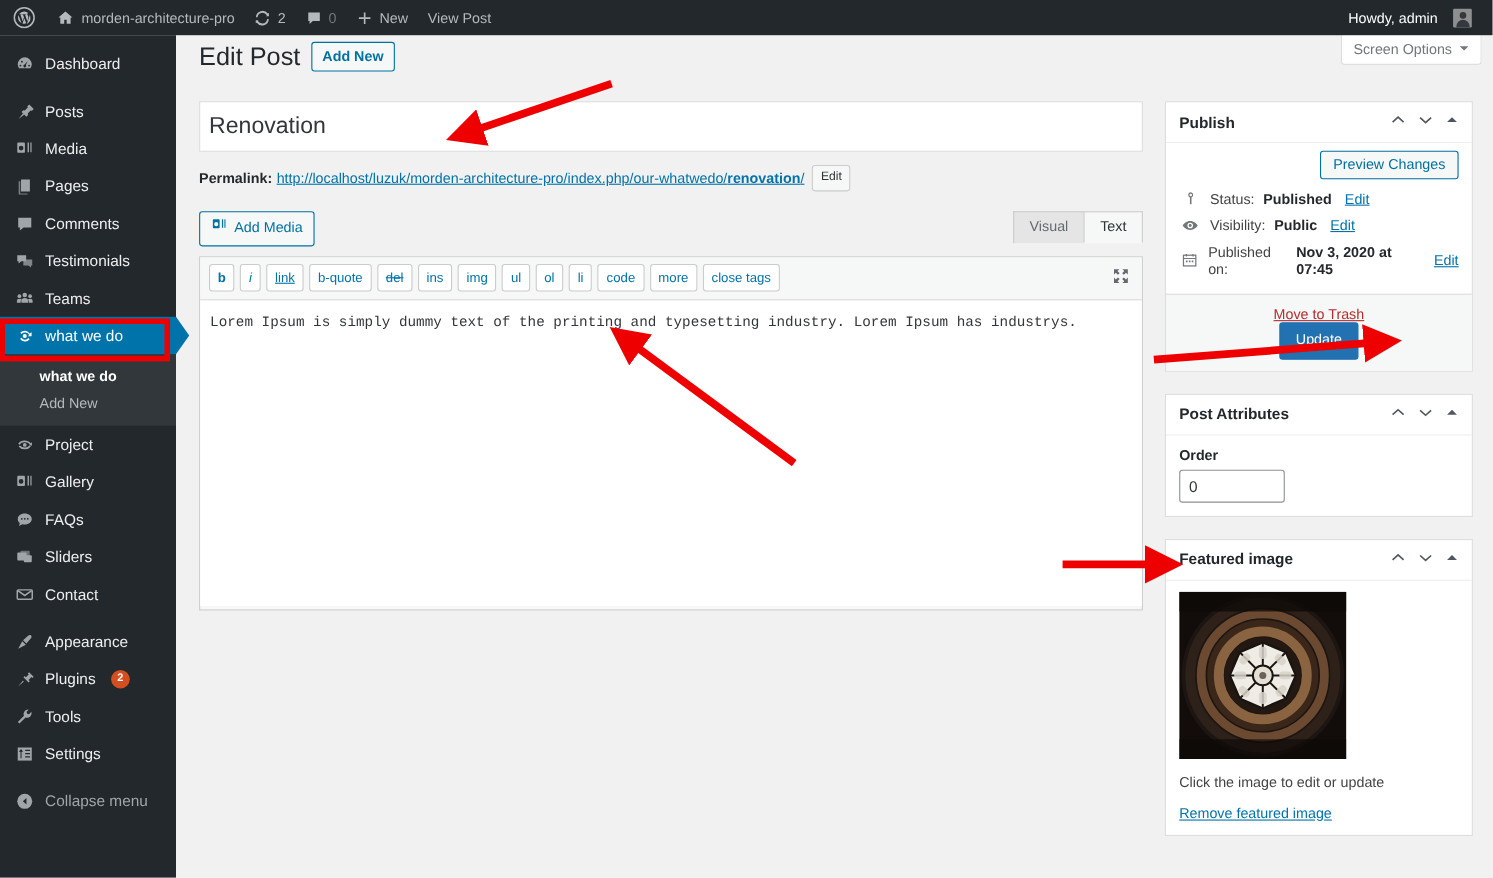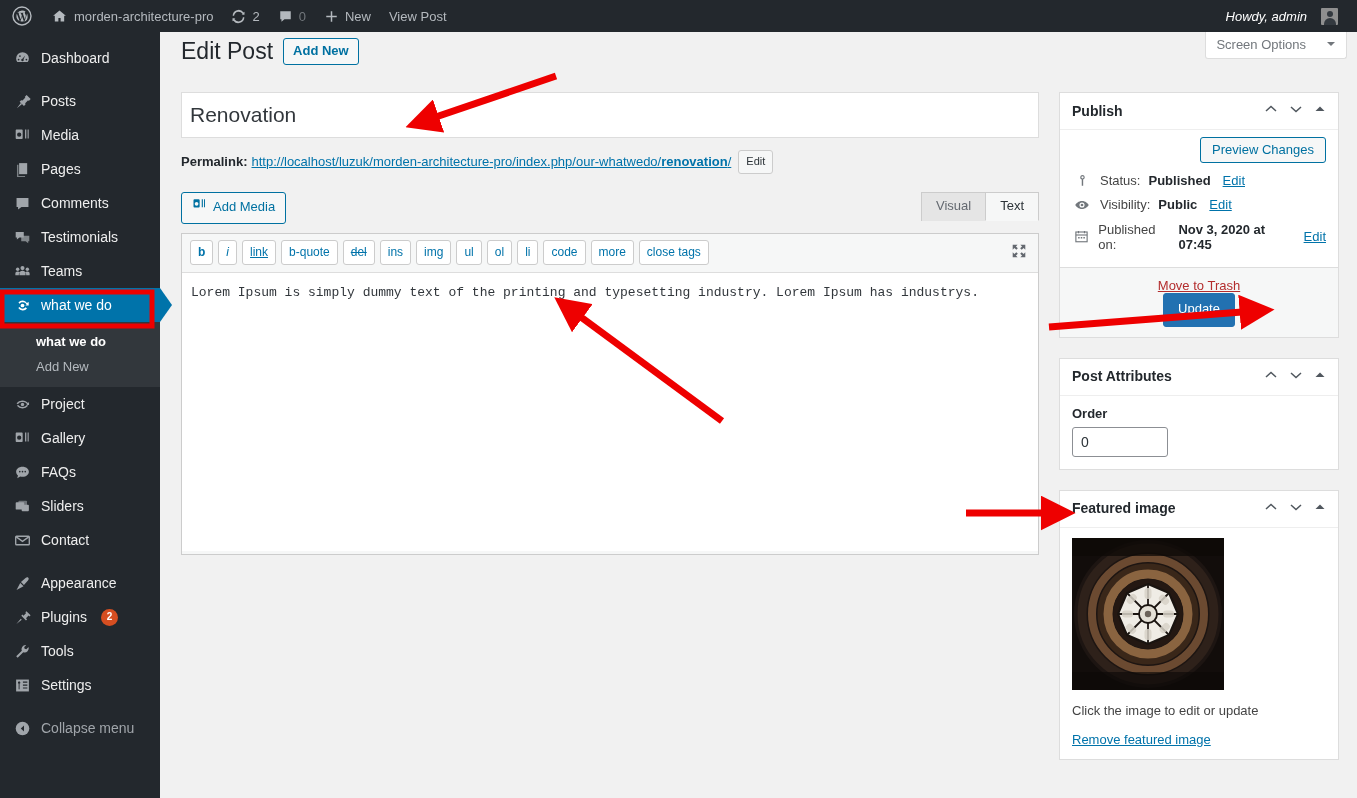--- a/index.html
+++ b/index.html
@@ -61,21 +61,21 @@
     border-left:12px solid #0073aa;
   }
 
   
   #main { position:absolute; top:32px; left:160px; width:1197px; height:766px; background:#f1f1f1; }
 
   #screen-options {
     position:absolute; right:10px; top:0; background:#fff;
     border:1px solid #ddd; border-top:none; border-radius:0 0 3px 3px;
     padding:5px 10px 6px 10px; font-size:13px; color:#72777c;
-    display:flex; align-items:center; gap:20px;
+    display:flex; align-items:center; gap:6px;
   }
 
   #page-title-row { position:absolute; left:21px; top:6px; display:flex; align-items:center; gap:10px; }
   #page-title { font-size:23px; font-weight:400; color:#23282d; }
   #add-new-btn {
     font-size:13px; font-weight:600; color:#0071a1; background:#f6f7f7;
     border:1px solid #0071a1; border-radius:3px; padding:3px 9px 4px; line-height:1.4;
   }
 
   
@@ -216,21 +216,21 @@
       <svg class="abico" width="15" height="15" viewBox="0 0 20 20">
           <path d="M9 3h2v6h6v2h-6v6H9v-6H3V9h6V3z" fill="#b4b9be"></path>
         </svg>
     </span>
     <span>New</span>
   </div>
   <div class="ab-item">
     <span>View Post</span>
   </div>
   <div class="ab-right">
-    <div class="ab-item" style="color:#fff;font-style:italic;">
+    <div class="ab-item" style="color:#fff;">
       <span>Howdy, admin</span>
       <span class="ab-avatar"></span>
     </div>
   </div>
 </div>
 
 <div id="sidebar">
 
   <div class="menu-sep"></div>
 

